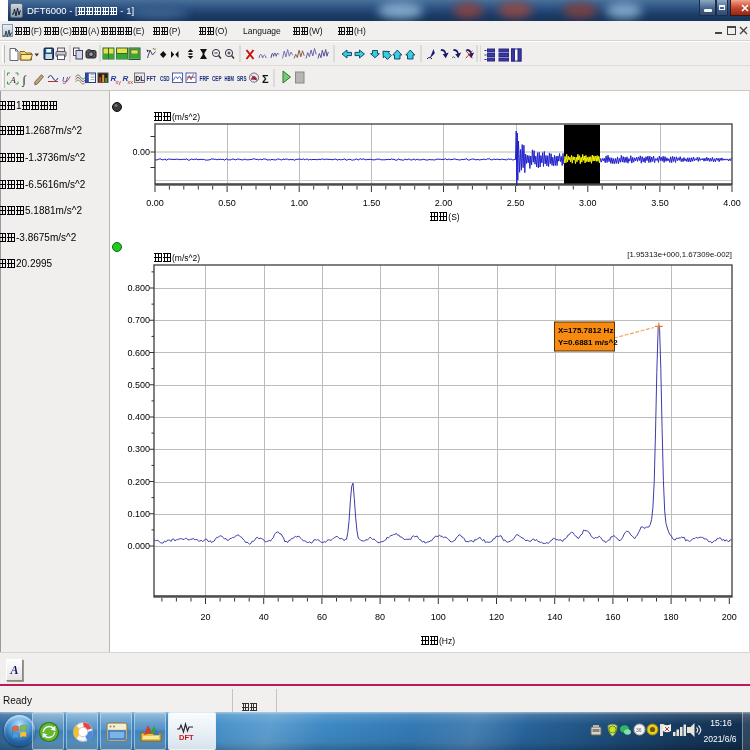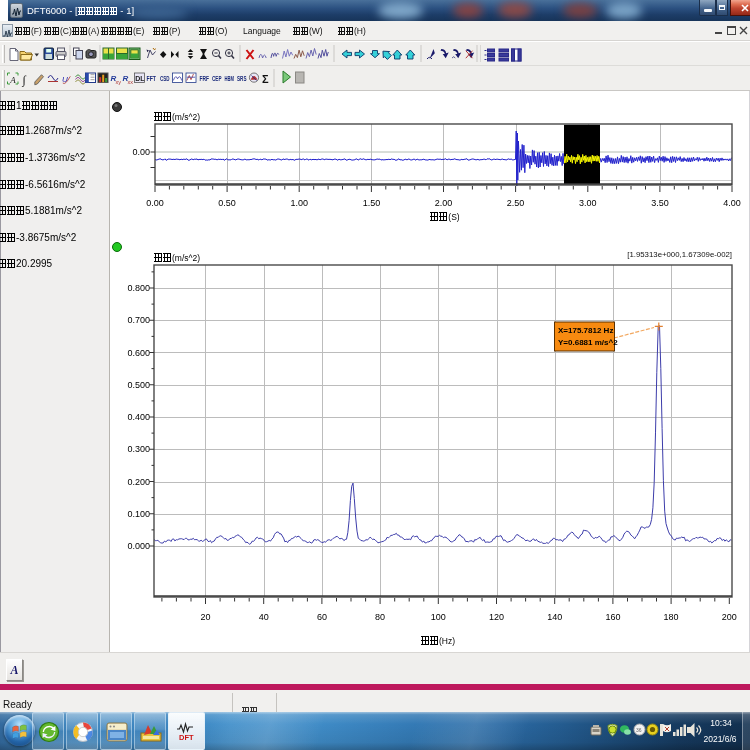--- a/index.html
+++ b/index.html
@@ -506,21 +506,21 @@
  <div class="axlbl" style="left:422px;top:121px;width:44px;text-align:center"><span class="cj"></span><span class="cj"></span>(S)</div>
  <div class="axlbl" style="left:153px;top:162px;color:#000"><span class="cj"></span><span class="cj"></span>(m/s^2)</div>
  <div class="axlbl" style="left:420px;top:545px;width:44px;"><span class="cj"></span><span class="cj"></span>(Hz)</div>
 </div>
 
 <div class="ab" style="left:0;top:652px;width:750px;height:32px;background:#f0efed;border-top:1px solid #d8d6d3">
  <div class="ab" style="left:6px;top:6px;width:17px;height:22px;background:linear-gradient(180deg,#fefefe,#e6e4e1);border:1px solid #8a8884;border-top-color:#fff;border-left-color:#fff;box-shadow:1px 1px 0 #9a9894;text-align:center">
   <span style="font:italic bold 12px 'Liberation Serif';color:#16166a">A</span></div>
 </div>
 
-<div class="ab" style="left:0;top:684px;width:750px;height:28px;background:#f1f0ee;border-top:6px solid #be185d">
+<div class="ab" style="left:0;top:684px;width:750px;height:28px;background:#f1f0ee;border-top:2px solid #be185d">
  <div class="ab" style="left:3px;top:9px;font-size:10px;color:#111">Ready</div>
  <div class="ab" style="left:232px;top:3px;width:1px;height:23px;background:#c5c3bf"></div>
  <div class="ab" style="left:276px;top:3px;width:1px;height:23px;background:#c5c3bf"></div>
  <div class="ab" style="left:242px;top:10px;color:#333"><span class="cjs"></span><span class="cjs"></span></div>
 </div>
 
 <div class="ab" style="left:0;top:712px;width:750px;height:38px;background:linear-gradient(90deg,#336a9e 0px,#3d7fb5 40px,#4088c1 90px,#3c84bf 160px,#4491cb 230px,#3f8bc6 320px,#3379b4 420px,#2b6aa4 500px,#245c90 560px,#1c4a77 620px,#163a5f 680px,#122f4e 750px);overflow:hidden">
  <div class="ab" style="left:0;top:0;width:750px;height:38px;background:linear-gradient(180deg,rgba(255,255,255,.5) 0%,rgba(255,255,255,.14) 7%,rgba(255,255,255,0) 32%,rgba(0,0,0,.07) 80%,rgba(0,0,0,.25) 100%)"></div>
  <div class="ab" style="left:0;top:0;width:750px;height:38px;background:linear-gradient(105deg,rgba(255,255,255,0) 28%,rgba(255,255,255,.15) 36%,rgba(255,255,255,0) 43%,rgba(255,255,255,0) 55%,rgba(255,255,255,.12) 63%,rgba(255,255,255,0) 70%)"></div>
 
@@ -563,21 +563,21 @@
     </div>
  <div class="tbtn" style="left:134px">
   <svg width="22" height="22">
         <rect x="1" y="12" width="20" height="8" fill="#e8c23d" stroke="#8a6a1a"></rect>
         <path d="M4 14 l4 -10 4 8z" fill="#d43c2e"></path>
         <path d="M10 13 l4 -8 4 8z" fill="#3a9a3a"></path>
         <path d="M13 14 l3.5 -5 3.5 5z" fill="#3b6de0"></path>
         <rect x="3" y="15" width="16" height="3" fill="#f5e8a0"></rect>
       </svg>
     </div>
- <div class="tbtn" style="left:168px;width:37px;background:linear-gradient(180deg,rgba(255,255,255,.97),rgba(238,242,246,.88))">
+ <div class="tbtn" style="left:168px;width:48px;background:linear-gradient(180deg,rgba(255,255,255,.97),rgba(238,242,246,.88))">
   <svg width="22" height="22">
         <polyline points="3,8 5.5,8 7,4 9.5,11 11.5,3 13.5,10 15,6 19,6" stroke="#222" stroke-width="1.1" fill="none"></polyline>
         <text x="5" y="19" font-size="7.5" font-weight="bold" fill="#cc1111">DFT</text>
       </svg>
     </div>
 
  <svg class="ab" style="left:590px;top:7px" width="120" height="24">
   <g transform="translate(1,6)">
         <rect x="0" y="2" width="10" height="8" rx="1" fill="#d9d4c8" stroke="#6a665c"></rect>
         <rect x="1.5" y="4" width="7" height="3" fill="#8a8478"></rect>
@@ -608,17 +608,17 @@
         <rect x="0" y="9" width="2.5" height="4"></rect>
         <rect x="3.5" y="6.5" width="2.5" height="6.5"></rect>
         <rect x="7" y="4" width="2.5" height="9"></rect>
         <rect x="10.5" y="1.5" width="2.5" height="11.5"></rect>
       </g>
   <g transform="translate(97,4)">
         <path d="M0 4 v6 h3.5 l4 4 v-14 l-4 4z" fill="#e8e4da"></path>
         <path d="M9.5 4.5 q2.5 2.5 0 5 M11.5 2.5 q4.5 4.5 0 9" stroke="#e8e4da" fill="none" stroke-width="1.2"></path>
       </g>
  </svg>
- <div class="ab" style="left:700px;top:6px;width:42px;height:11px;font-size:8.5px;color:#fff;text-align:center">10:34</div>
+ <div class="ab" style="left:700px;top:6px;width:42px;height:11px;font-size:8.5px;color:#fff;text-align:center">15:16</div>
  <div class="ab" style="left:698px;top:22px;width:44px;height:11px;font-size:8.5px;color:#fff;text-align:center">2021/6/6</div>
  <div class="ab" style="left:742px;top:0;width:1px;height:38px;background:rgba(255,255,255,.45)"></div>
  <div class="ab" style="left:743px;top:0;width:7px;height:38px;background:rgba(255,255,255,.12)"></div>
 </div>
 
 </body></html>

